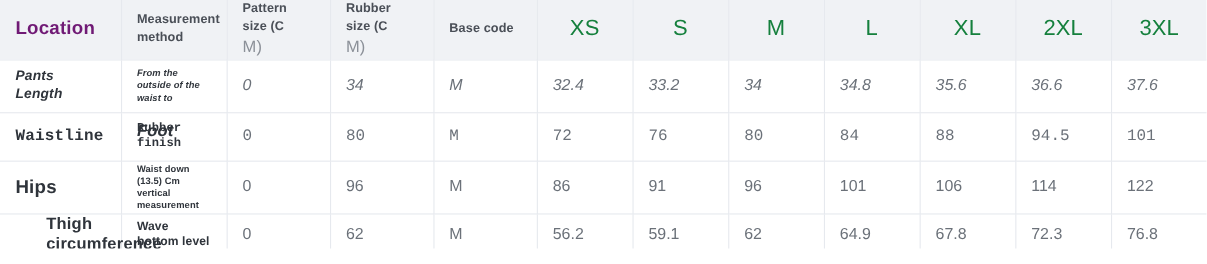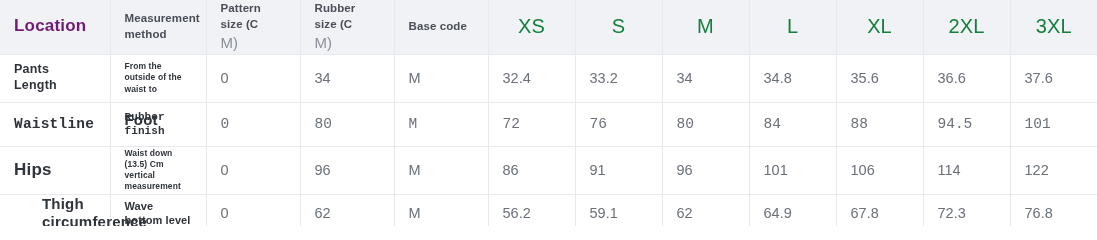--- a/index.html
+++ b/index.html
@@ -75,21 +75,21 @@
   th.h-unit .unit-tail {
     display: block;
     font-size: 15px;
     font-weight: normal;
     color: #8b9098;
     line-height: 1.3;
   }
 
   
   tbody tr { background: #ffffff; }
-  tbody tr.r-0 { height: 48px; }
+  tbody tr.r-0 { height: 48px; font-style: italic; }
   tbody tr.r-1 { height: 44px; font-family: Liberation Mono, monospace; }
   tbody tr.r-2 { height: 48px; }
   tbody tr.r-3 { height: 32px; }
 
   td.c-loc {
     color: #2f343b;
     font-weight: bold;
     line-height: 1.25;
   }
   td.c-loc.sz-xs  { font-size: 15px;  letter-spacing: 0.2px; padding-left: 42px; }

